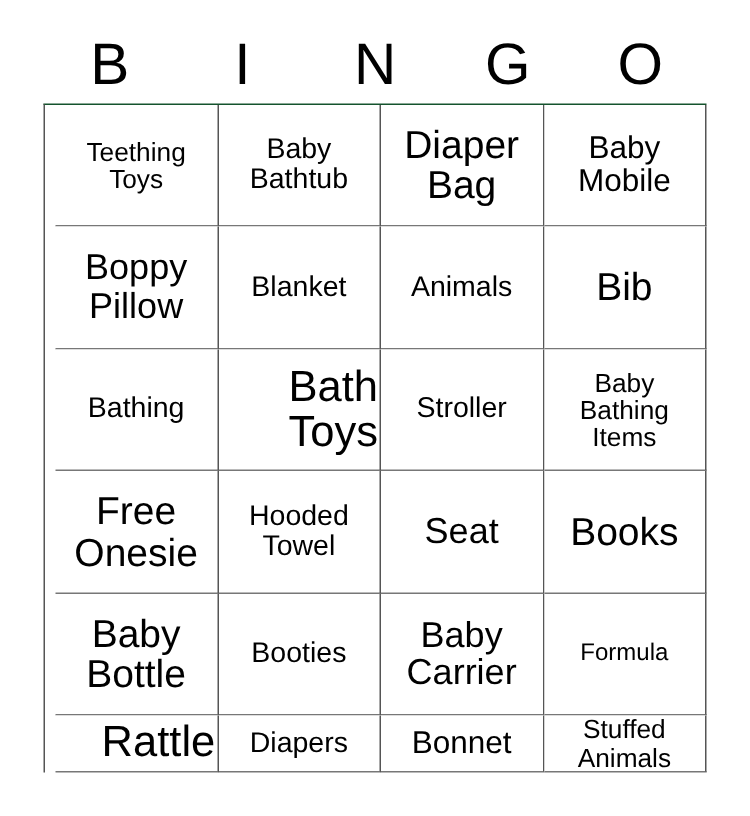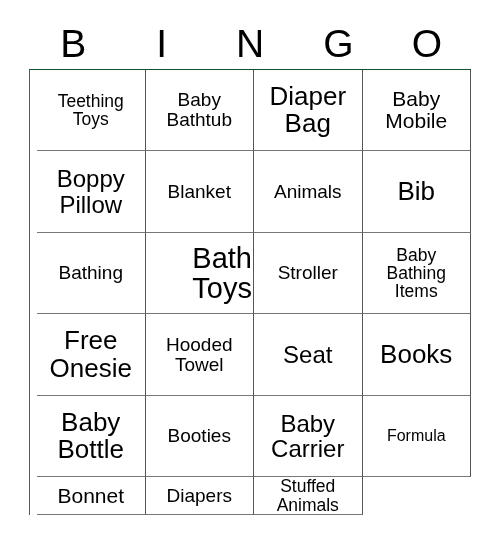--- a/index.html
+++ b/index.html
@@ -175,24 +175,27 @@
         <span class="cell-text fs-m">Booties</span>
       </div>
       <div class="bingo-cell">
         <span class="cell-text fs-l">Baby
 Carrier</span>
       </div>
       <div class="bingo-cell">
         <span class="cell-text fs-xs">Formula</span>
       </div>
       <div class="bingo-cell">
+        <span class="cell-text fs-xxl">Rattle</span>
+      </div>
+      <div class="bingo-cell">
+        <span class="cell-text fs-m">Diapers</span>
+      </div>
+      <div class="bingo-cell">
         <span class="cell-text fs-ml">Bonnet</span>
-      </div>
-      <div class="bingo-cell">
-        <span class="cell-text fs-m">Diapers</span>
       </div>
       <div class="bingo-cell">
         <span class="cell-text fs-s">Stuffed
 Animals</span>
       </div>
     </div>
 
 </div>
 
 </body></html>

